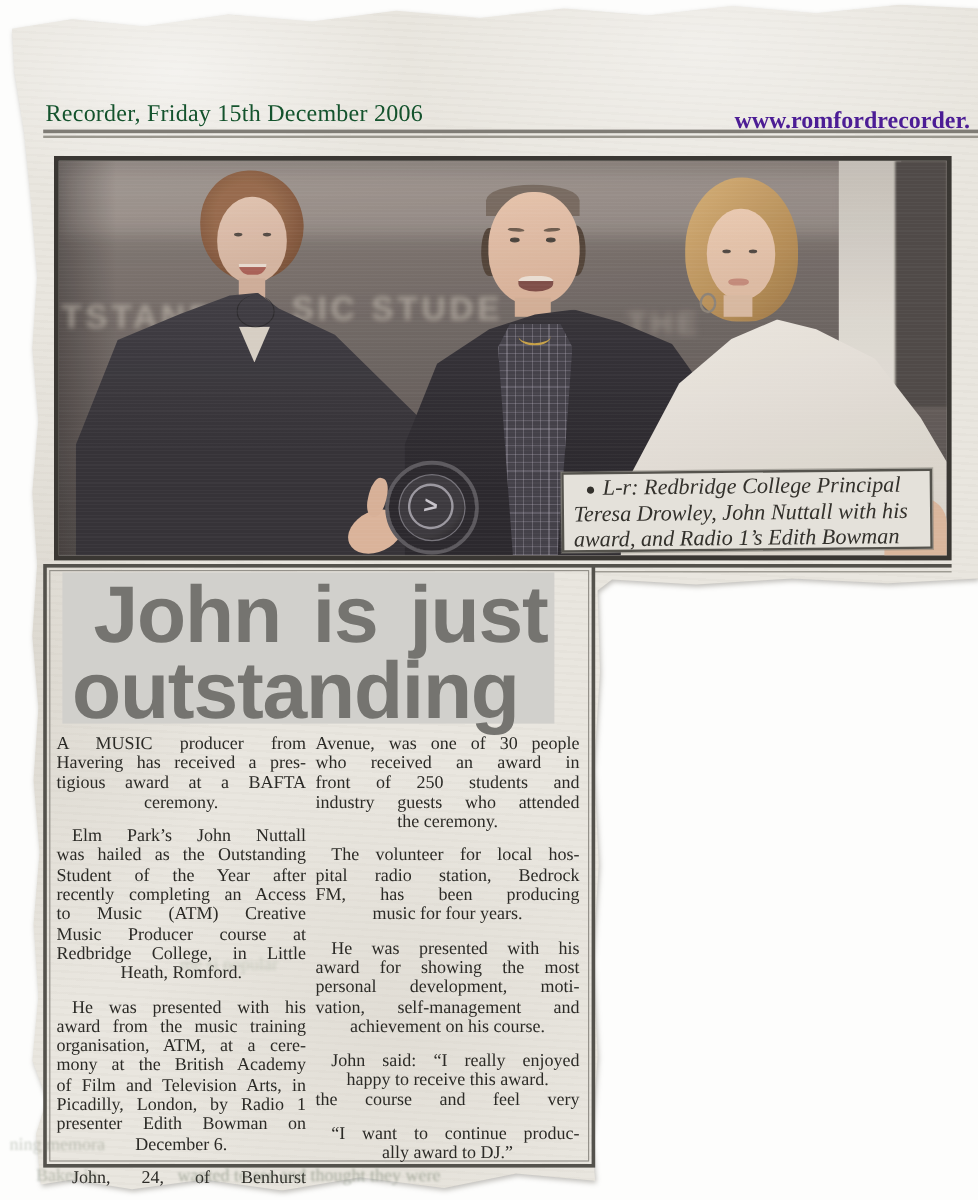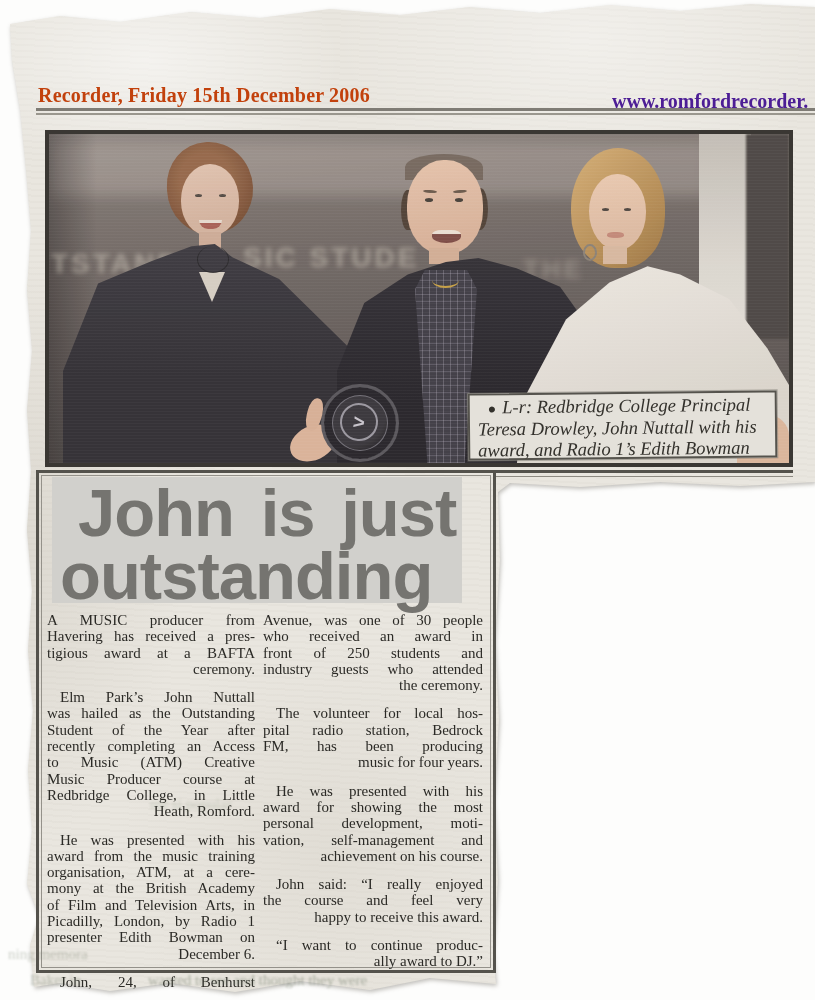--- a/index.html
+++ b/index.html
@@ -16,21 +16,21 @@
     clip-path:polygon(10px 24px,60px 16px,120px 22px,190px 12px,260px 18px,330px 9px,400px 15px,
       470px 7px,540px 13px,610px 5px,680px 11px,750px 4px,815px 7px,
       815px 482px,740px 486px,660px 482px,580px 487px,510px 483px,498px 492px,
       500px 560px,495px 640px,499px 720px,494px 800px,498px 880px,493px 950px,496px 984px,
       430px 978px,370px 990px,300px 981px,235px 992px,170px 983px,110px 991px,60px 983px,34px 987px,
       30px 945px,39px 916px,27px 884px,32px 830px,28px 770px,33px 710px,28px 650px,32px 590px,
       27px 530px,31px 470px,27px 410px,32px 350px,27px 290px,31px 230px,26px 170px,20px 110px,12px 60px);}
   .abs{position:absolute;}
 
   
-  .hdr-date{left:38px;top:84px;font-size:20px;font-weight:bold;color:#c2410c;letter-spacing:.2px;}
+  .hdr-date{left:38px;top:84px;font-size:20px;font-weight:normal;color:#14532d;letter-spacing:.2px;}
   .hdr-site{left:612px;top:90px;font-size:20px;font-weight:bold;color:#4c1d95;white-space:nowrap;}
   .rule-a{left:36px;top:108px;width:779px;height:3px;background:#7f7c75;}
   .rule-b{left:36px;top:113px;width:779px;height:2px;background:#9a978e;}
 
   
   .photo{left:45px;top:130px;width:740px;height:329px;border:4px solid #3a3733;overflow:hidden;
     background:linear-gradient(175deg,#8d8682 0%,#7b7470 18%,#6e6764 38%,#625c5a 62%,#55504e 86%,#4d4845 100%);}
   .top-band{left:0;top:8px;width:660px;height:54px;background:rgba(208,200,193,.3);filter:blur(7px);}
   .left-vig{left:0;top:0;width:48px;height:329px;background:linear-gradient(90deg,rgba(28,26,28,.38),transparent);}
   .wall{left:650px;top:0;width:52px;height:240px;background:linear-gradient(180deg,#c4c0b9,#dedbd4 55%,#e7e4dd);}
@@ -121,21 +121,21 @@
   .hl-panel{left:52px;top:477px;width:410px;height:126px;background:#d1d0cc;}
   .hl{font-family:"Liberation Sans",sans-serif;font-weight:bold;color:#757470;white-space:nowrap;}
   .hl1{left:78px;top:474px;font-size:67px;letter-spacing:-1px;word-spacing:9px;}
   .hl2{left:60px;top:537px;font-size:67px;letter-spacing:-1px;}
 
   .col{font-size:15px;line-height:16.3px;color:#2b2a26;}
   .col1{left:47px;top:612px;width:208px;}
   .col2{left:263px;top:612px;width:220px;}
   .para{margin:0 0 3px 0;}
   .para.indent .tline:first-child{text-indent:13px;margin-top:12px;}
-  .tline{text-align:right;}
+  .tline{text-align:center;}
   .tline.jl{text-align:justify;text-align-last:justify;}
 
   
   .bleed{color:rgba(108,120,100,.5);filter:blur(1px);font-size:15px;white-space:nowrap;}
   .bl1{left:148px;top:972px;}
   .bl2{left:8px;top:946px;color:rgba(108,120,100,.35);}
   .bl3{left:30px;top:972px;color:rgba(108,120,100,.4);}
   .bl4{left:150px;top:796px;color:rgba(100,125,95,.22);filter:blur(1.4px);}
 </style>
 </head>
@@ -269,22 +269,22 @@
       </div>
       <div class="para indent">
         <div class="tline jl">He was presented with his</div>
         <div class="tline jl">award for showing the most</div>
         <div class="tline jl">personal development, moti-</div>
         <div class="tline jl">vation, self-management and</div>
         <div class="tline">achievement on his course.</div>
       </div>
       <div class="para indent">
         <div class="tline jl">John said: “I really enjoyed</div>
+        <div class="tline">happy to receive this award.</div>
         <div class="tline jl">the course and feel very</div>
-        <div class="tline">happy to receive this award.</div>
       </div>
       <div class="para indent">
         <div class="tline jl">“I want to continue produc-</div>
         <div class="tline">ally award to DJ.”</div>
       </div>
     </div>
 
   <div class="abs bleed bl1">wanted to see and thought they were</div>
   <div class="abs bleed bl2">ning memora</div>
   <div class="abs bleed bl3">Baker in</div>

